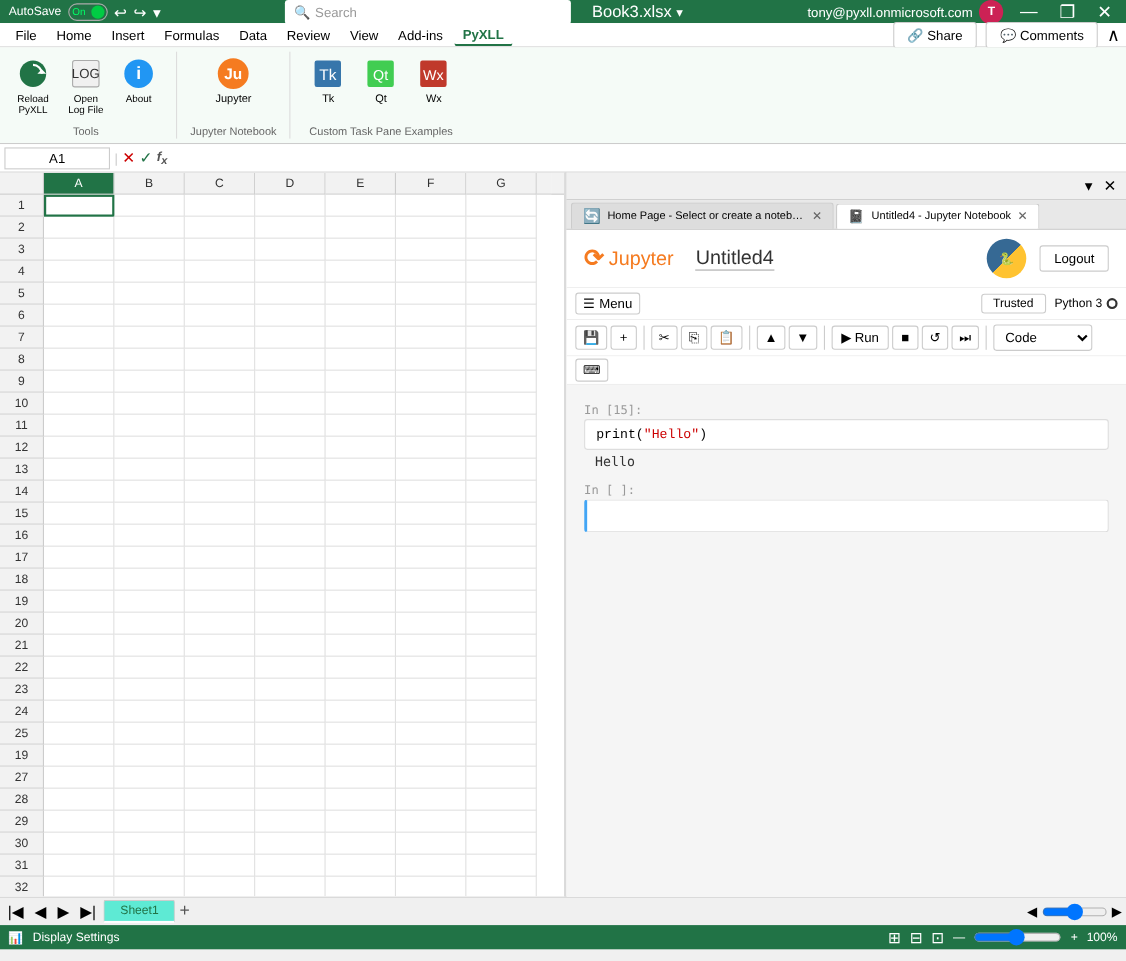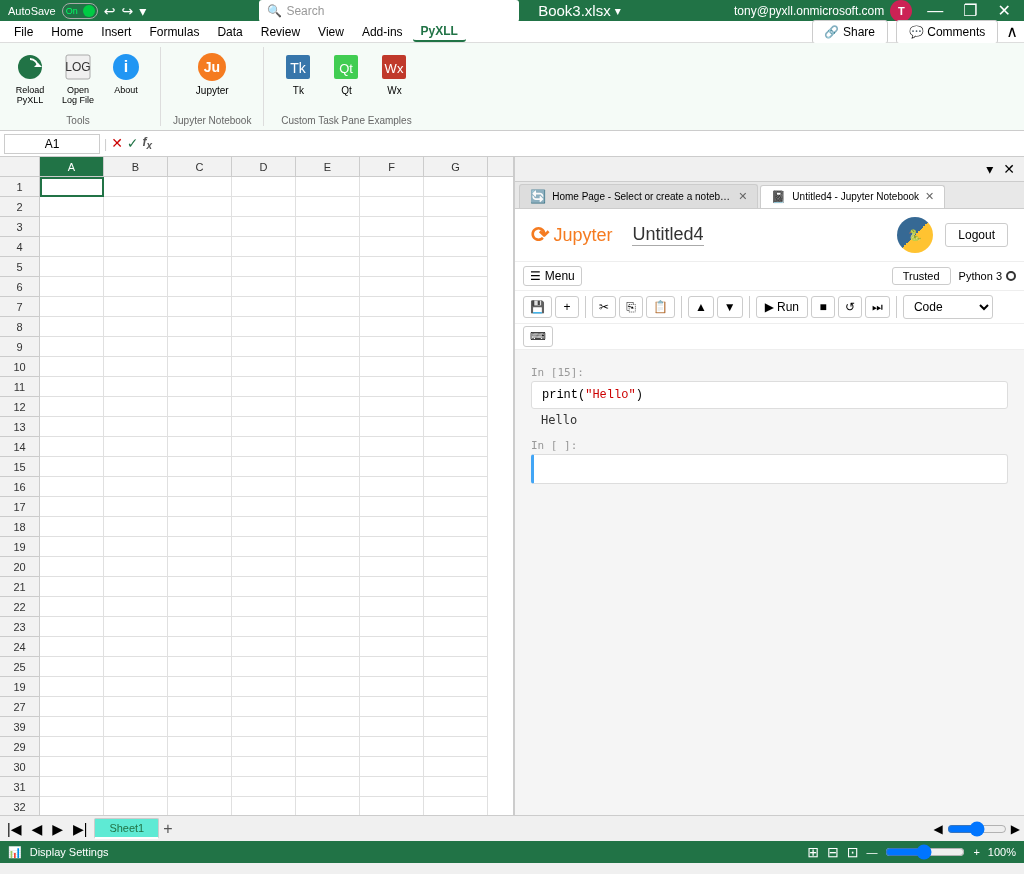--- a/index.html
+++ b/index.html
@@ -388,21 +388,21 @@
         <div class="row-num">18</div>
         <div class="row-num">19</div>
         <div class="row-num">20</div>
         <div class="row-num">21</div>
         <div class="row-num">22</div>
         <div class="row-num">23</div>
         <div class="row-num">24</div>
         <div class="row-num">25</div>
         <div class="row-num">19</div>
         <div class="row-num">27</div>
-        <div class="row-num">39</div>
+        <div class="row-num">28</div>
         <div class="row-num">29</div>
         <div class="row-num">30</div>
         <div class="row-num">31</div>
         <div class="row-num">32</div>
 
       </div>
       <div class="cells-area" style="flex:1;overflow:hidden;">
         <div class="cell-row">
           <div class="cell selected" style="border:2px solid #217346;"></div>
           <div class="cell"></div>

